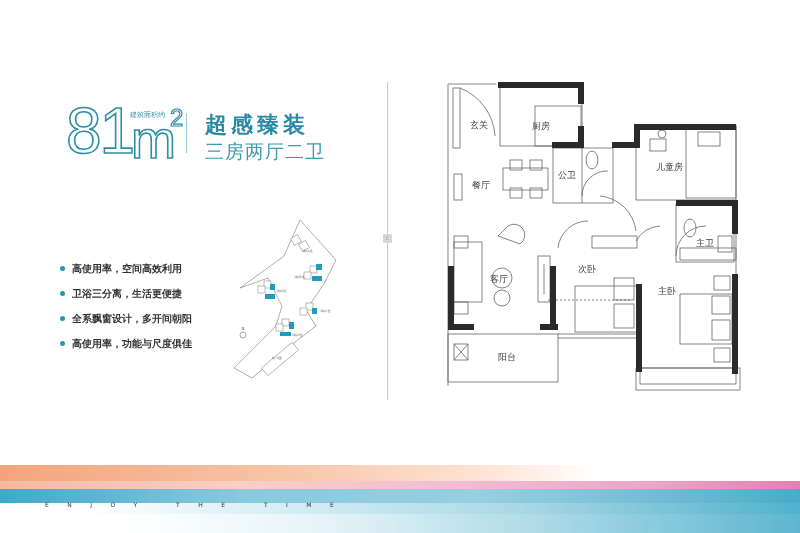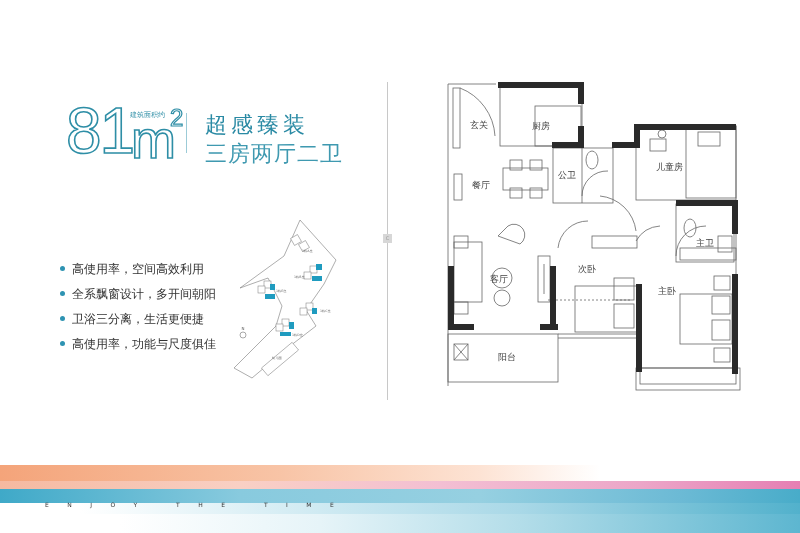--- a/index.html
+++ b/index.html
@@ -9,25 +9,25 @@
   .title-area { position: absolute; left: 58px; top: 102px; height: 70px; }
   .area-num { position: absolute; left: 8px; top: -6px; font-family: "Liberation Sans", sans-serif; font-weight: 300;
     font-size: 64px; color: #2e8ea6; letter-spacing: -2px; line-height: 70px; -webkit-text-stroke: 0; }
   .area-num .num { font-weight: normal; color: transparent; -webkit-text-stroke: 1.6px #2e8ea6; }
   .area-unit { position: absolute; left: 73px; top: 10px; font-family: "Liberation Sans", sans-serif; font-size: 54px;
     color: transparent; -webkit-text-stroke: 1.6px #2e8ea6; line-height: 54px; }
   .area-sup { position: absolute; left: 112px; top: 2px; font-family: "Liberation Sans", sans-serif; font-size: 24px;
     color: transparent; -webkit-text-stroke: 1.2px #2e8ea6; }
   .area-label { position: absolute; left: 72px; top: 8px; font-size: 7px; color: #2e8ea6; white-space: nowrap; }
   .vdivider { position: absolute; left: 186px; top: 113px; width: 1px; height: 40px; background: #9ccbd7; }
-  .headline { position: absolute; left: 205px; top: 110px; font-size: 22px; font-weight: normal; color: #2a8aa4; letter-spacing: 4px; white-space: nowrap; }
-  .subline { position: absolute; left: 205px; top: 139px; font-size: 22px; color: #3f99b0; letter-spacing: 1px; white-space: nowrap; }
+  .headline { position: absolute; left: 205px; top: 110px; font-size: 22px; font-weight: bold; color: #2a8aa4; letter-spacing: 4px; white-space: nowrap; }
+  .subline { position: absolute; left: 205px; top: 139px; font-size: 19px; color: #3f99b0; letter-spacing: 1px; white-space: nowrap; }
 
   .features { position: absolute; left: 58px; top: 263px; list-style: none; }
-  .features li { position: relative; padding-left: 14px; height: 25px; font-size: 12px; color: #333; line-height: 12px; white-space: nowrap; }
+  .features li { position: relative; padding-left: 14px; height: 25px; font-size: 10px; color: #333; line-height: 12px; white-space: nowrap; font-weight: bold; }
   .features li .dot { position: absolute; left: 2px; top: 3px; width: 5px; height: 5px; border-radius: 50%; background: #2e93b2; }
 
   .siteplan { position: absolute; left: 232px; top: 218px; width: 118px; height: 165px; }
   .center-line { position: absolute; left: 387px; top: 82px; width: 1px; height: 318px; background: #c8c8c8; }
   .center-mark { position: absolute; left: 383px; top: 234px; width: 9px; height: 9px; background: #d7d7d7; font-size: 5px; color: #999; text-align: center; line-height: 9px; }
 
   .floorplan { position: absolute; left: 440px; top: 76px; width: 320px; height: 320px; }
   .room-label { font-family: "DejaVu Sans", sans-serif; font-size: 9px; fill: #444; }
 
   .band { position: absolute; left: 0; width: 800px; }
@@ -46,22 +46,22 @@
   <div class="area-unit">m</div>
   <div class="area-sup">2</div>
   <div class="area-label">建筑面积约</div>
 </div>
 <div class="vdivider"></div>
 <div class="headline">超感臻装</div>
 <div class="subline">三房两厅二卫</div>
 
 <ul class="features">
   <li><span class="dot"></span><span>高使用率，空间高效利用</span></li>
+  <li><span class="dot"></span><span>卫浴三分离，生活更便捷</span></li>
   <li><span class="dot"></span><span>全系飘窗设计，多开间朝阳</span></li>
-  <li><span class="dot"></span><span>卫浴三分离，生活更便捷</span></li>
   <li><span class="dot"></span><span>高使用率，功能与尺度俱佳</span></li>
 </ul>
 
 <div class="siteplan">
   <svg width="118" height="165" viewBox="0 0 118 165">
     <polyline points="68,2 104,42 92,66 74,92 84,108 58,128 20,160 2,150 44,108 50,88 36,60 8,70 52,38 68,2" fill="none" stroke="#777" stroke-width="0.6"></polyline>
 
     <g stroke="#777" fill="#fff" stroke-width="0.5">
       <rect x="60" y="18" width="8" height="8" transform="rotate(-30 64 22)"></rect>
       <rect x="68" y="24" width="8" height="8" transform="rotate(-30 72 28)"></rect>

